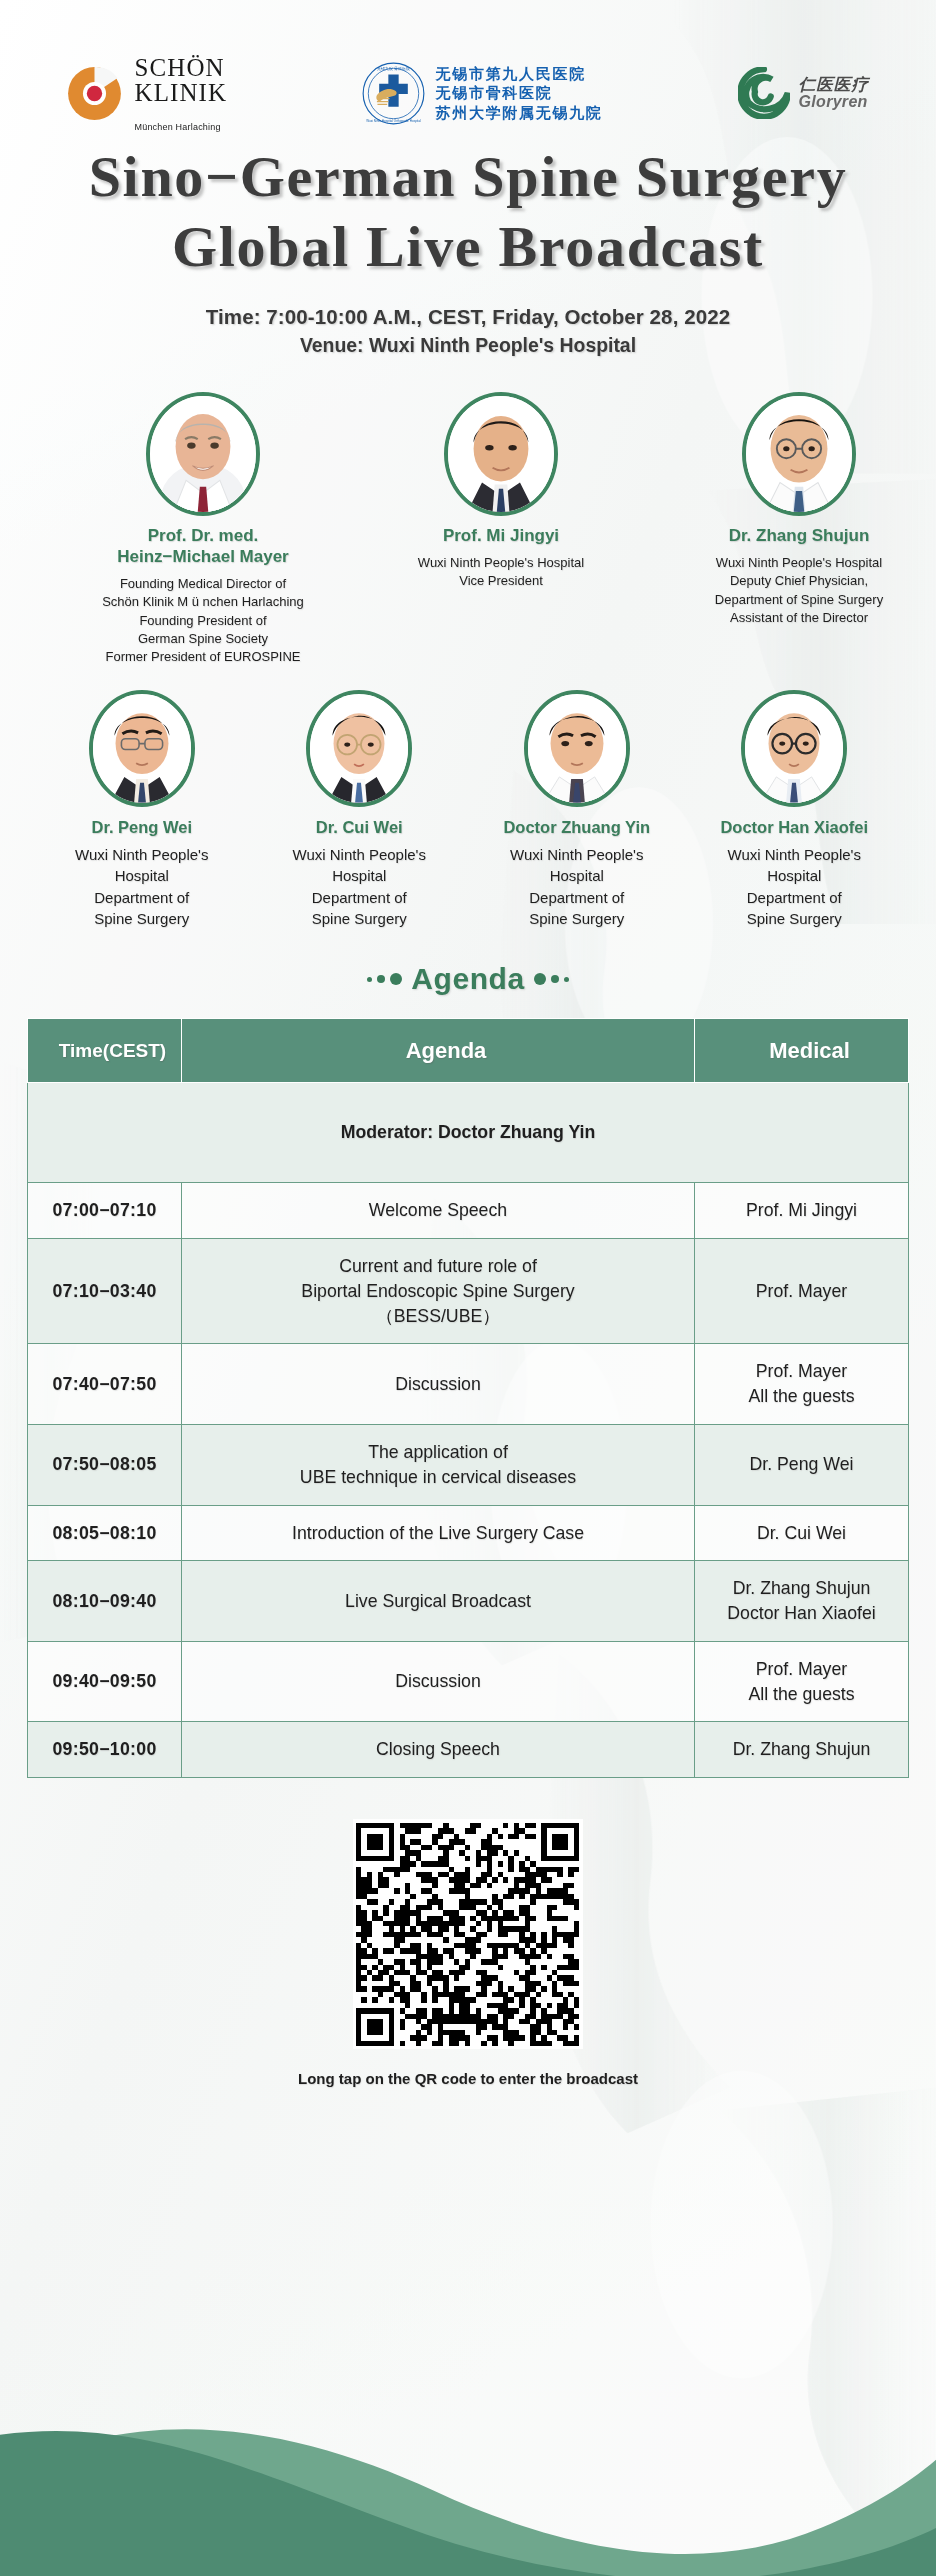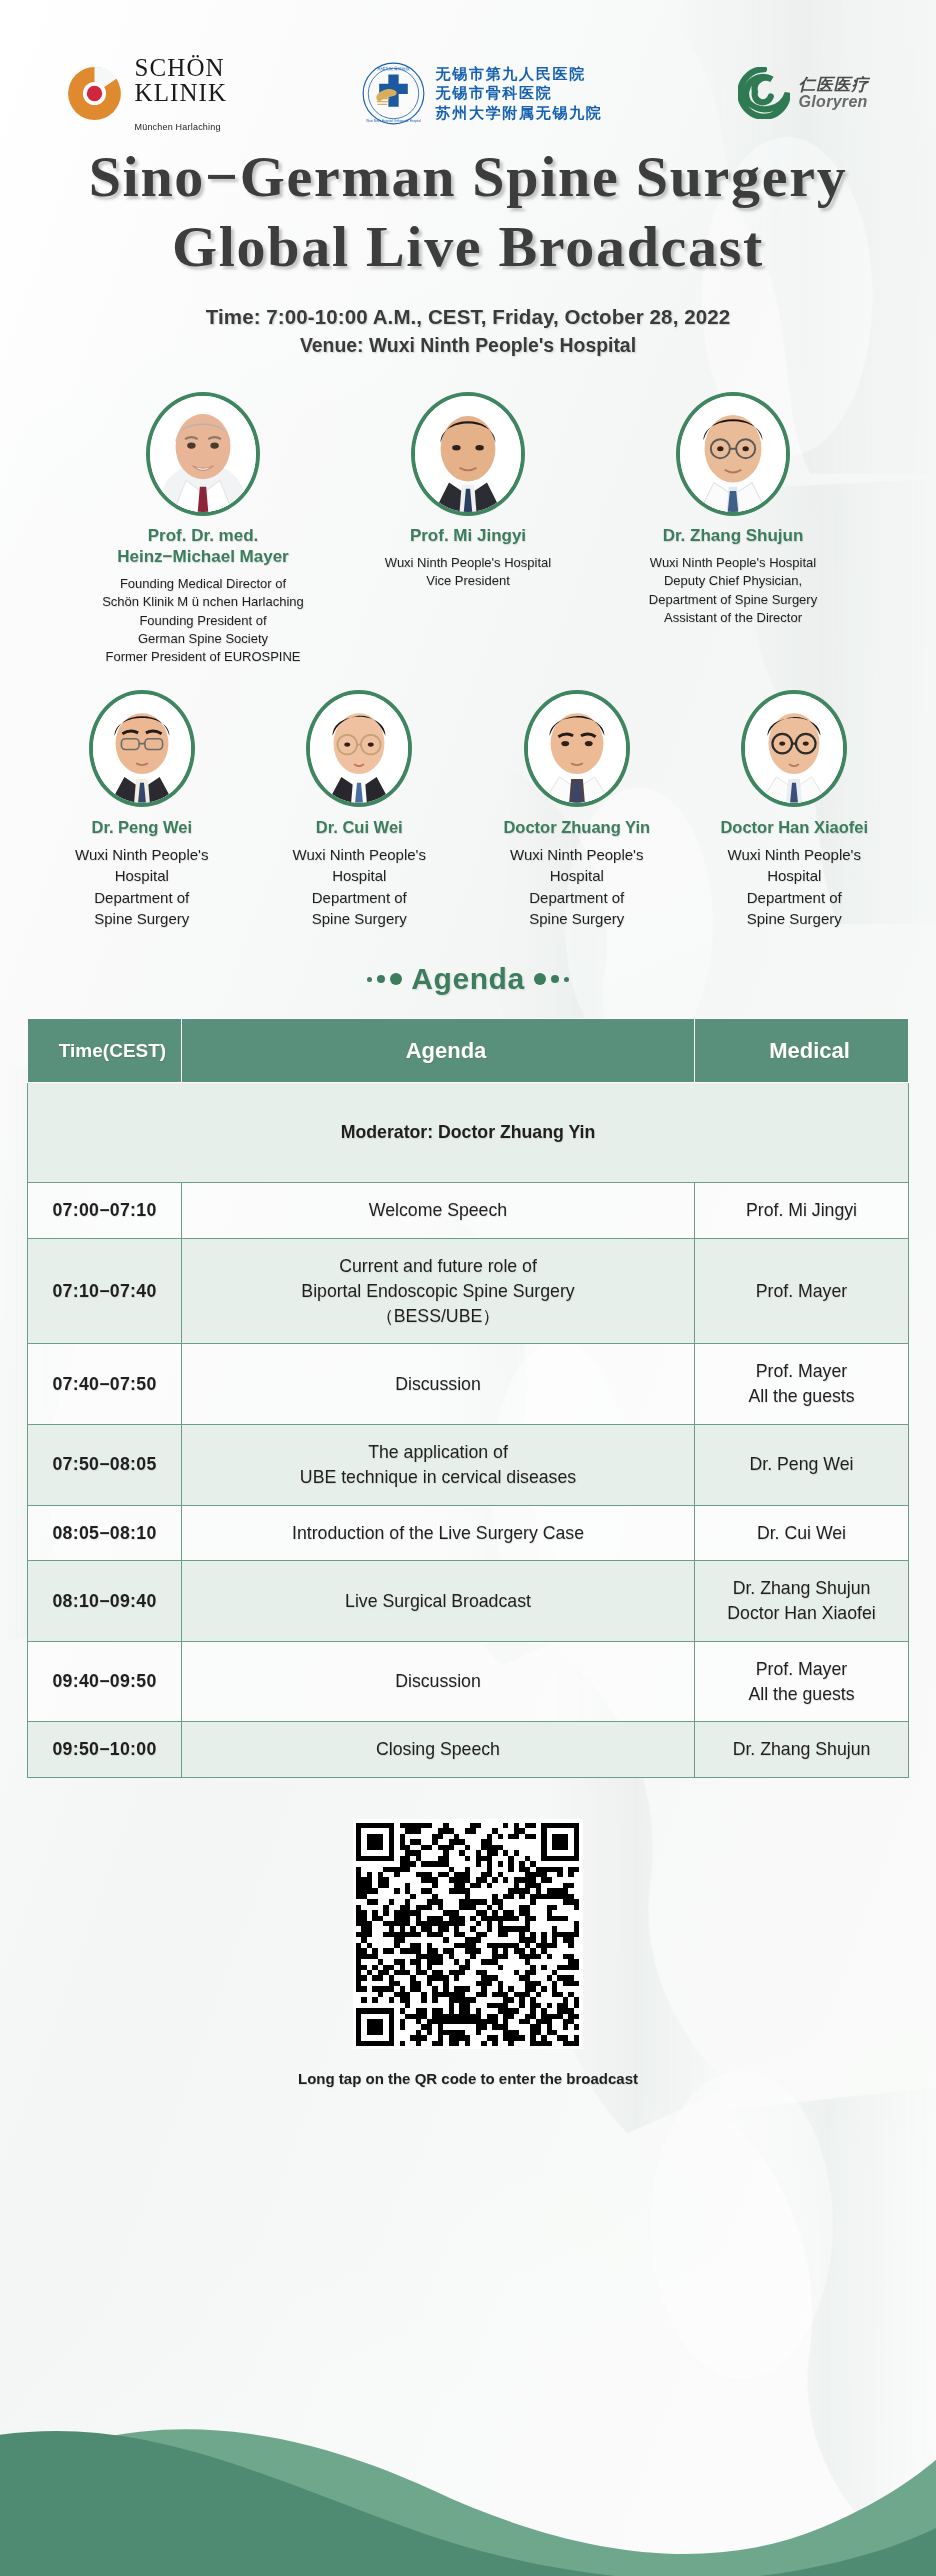--- a/index.html
+++ b/index.html
@@ -120,24 +120,24 @@
     margin-top: 5px;
     font-size: 19.4px;
     font-weight: 700;
     color: #3a3a3a;
     text-shadow: 1.1px 1.1px 1.7px rgba(150,150,150,.4);
   }
 
   
   .speakers-row-1 {
     position: relative; z-index: 2;
-    display: flex; justify-content: center;
-    gap: 43px;
+    display: flex; justify-content: flex-end;
+    gap: 76px;
     margin-top: 35px;
-    padding: 0 54px;
+    padding: 0 26px;
   }
   .speakers-row-2 {
     position: relative; z-index: 2;
     display: flex; justify-content: center;
     gap: 20.5px;
     margin-top: 23px;
     padding: 0 20.5px;
   }
   .speaker { text-align: center; }
   .speakers-row-1 .speaker { width: 222px; }
@@ -593,21 +593,21 @@
         <td class="time">07:00−07:10</td>
         <td>
           <span class="l">Welcome Speech</span>
         </td>
         <td>
           <span class="l">Prof. Mi Jingyi</span>
         </td>
       </tr>
 
       <tr class="alt">
-        <td class="time">07:10−07:40</td>
+        <td class="time">07:10−03:40</td>
         <td>
           <span class="l">Current and future role of</span>
           <span class="l">Biportal Endoscopic Spine Surgery</span>
           <span class="l">（BESS/UBE）</span>
         </td>
         <td>
           <span class="l">Prof. Mayer</span>
         </td>
       </tr>
 

